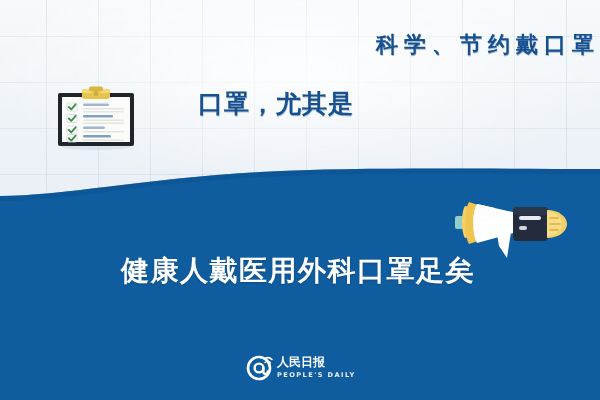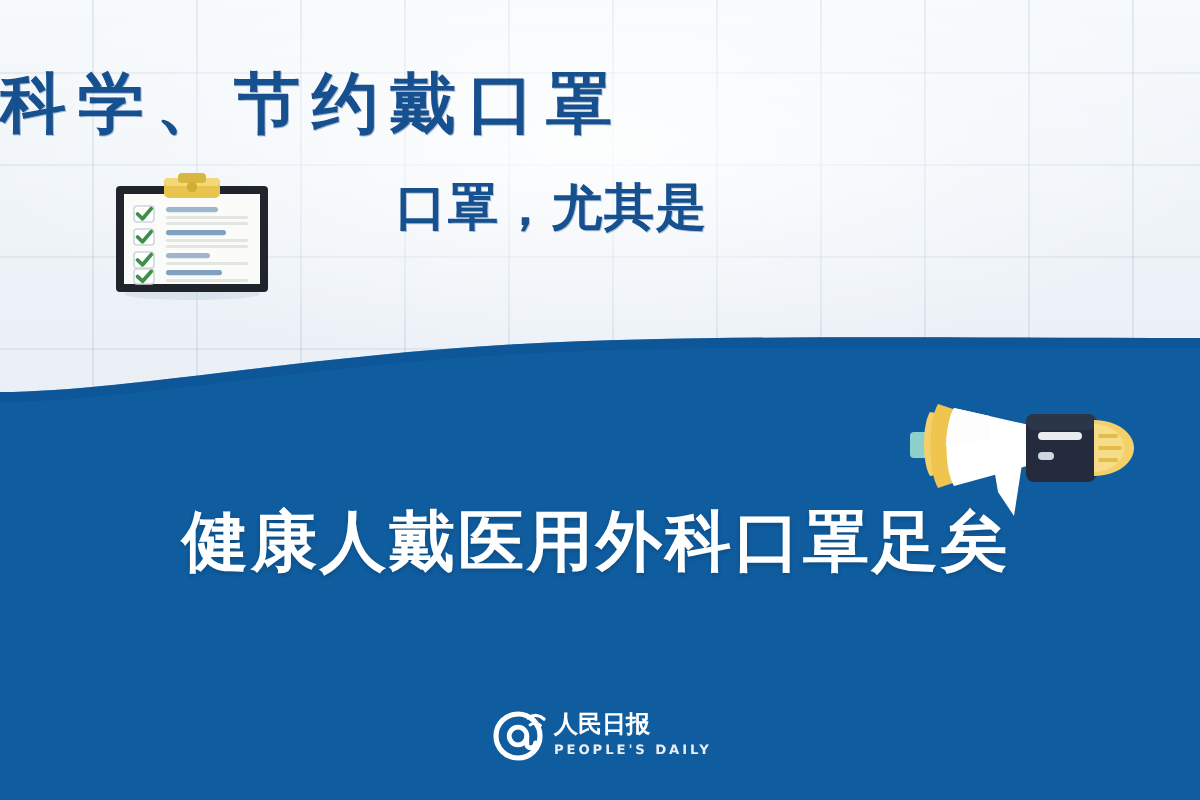--- a/index.html
+++ b/index.html
@@ -52,22 +52,22 @@
     width: 600px;
     height: 400px;
   }
   .blue-panel svg { display: block; }
 
   
   .headline {
     position: absolute;
     left: 0; top: 30px;
     width: 600px;
-    text-align: left;
-    font-size: 33px;
+    text-align: right;
+    font-size: 22px;
     font-weight: 700;
     letter-spacing: 6px;
     color: #16508f;
     text-shadow: 0.5px 0.5px 0 rgba(20,70,130,0.35);
     white-space: nowrap;
   }
 
   
   .clipboard {
     position: absolute;
@@ -102,21 +102,21 @@
   }
 
   
   .body-copy {
     position: absolute;
     left: 0;
     top: 252px;
     width: 596px;
     text-align: center;
     color: #ffffff;
-    font-size: 33px;
+    font-size: 28px;
     font-weight: 700;
     line-height: 37px;
     letter-spacing: 1.5px;
     text-shadow: 0 1px 2px rgba(0,0,0,0.18);
   }
   .body-copy .ln { display: block; white-space: nowrap; }
 
   
   .logo {
     position: absolute;

